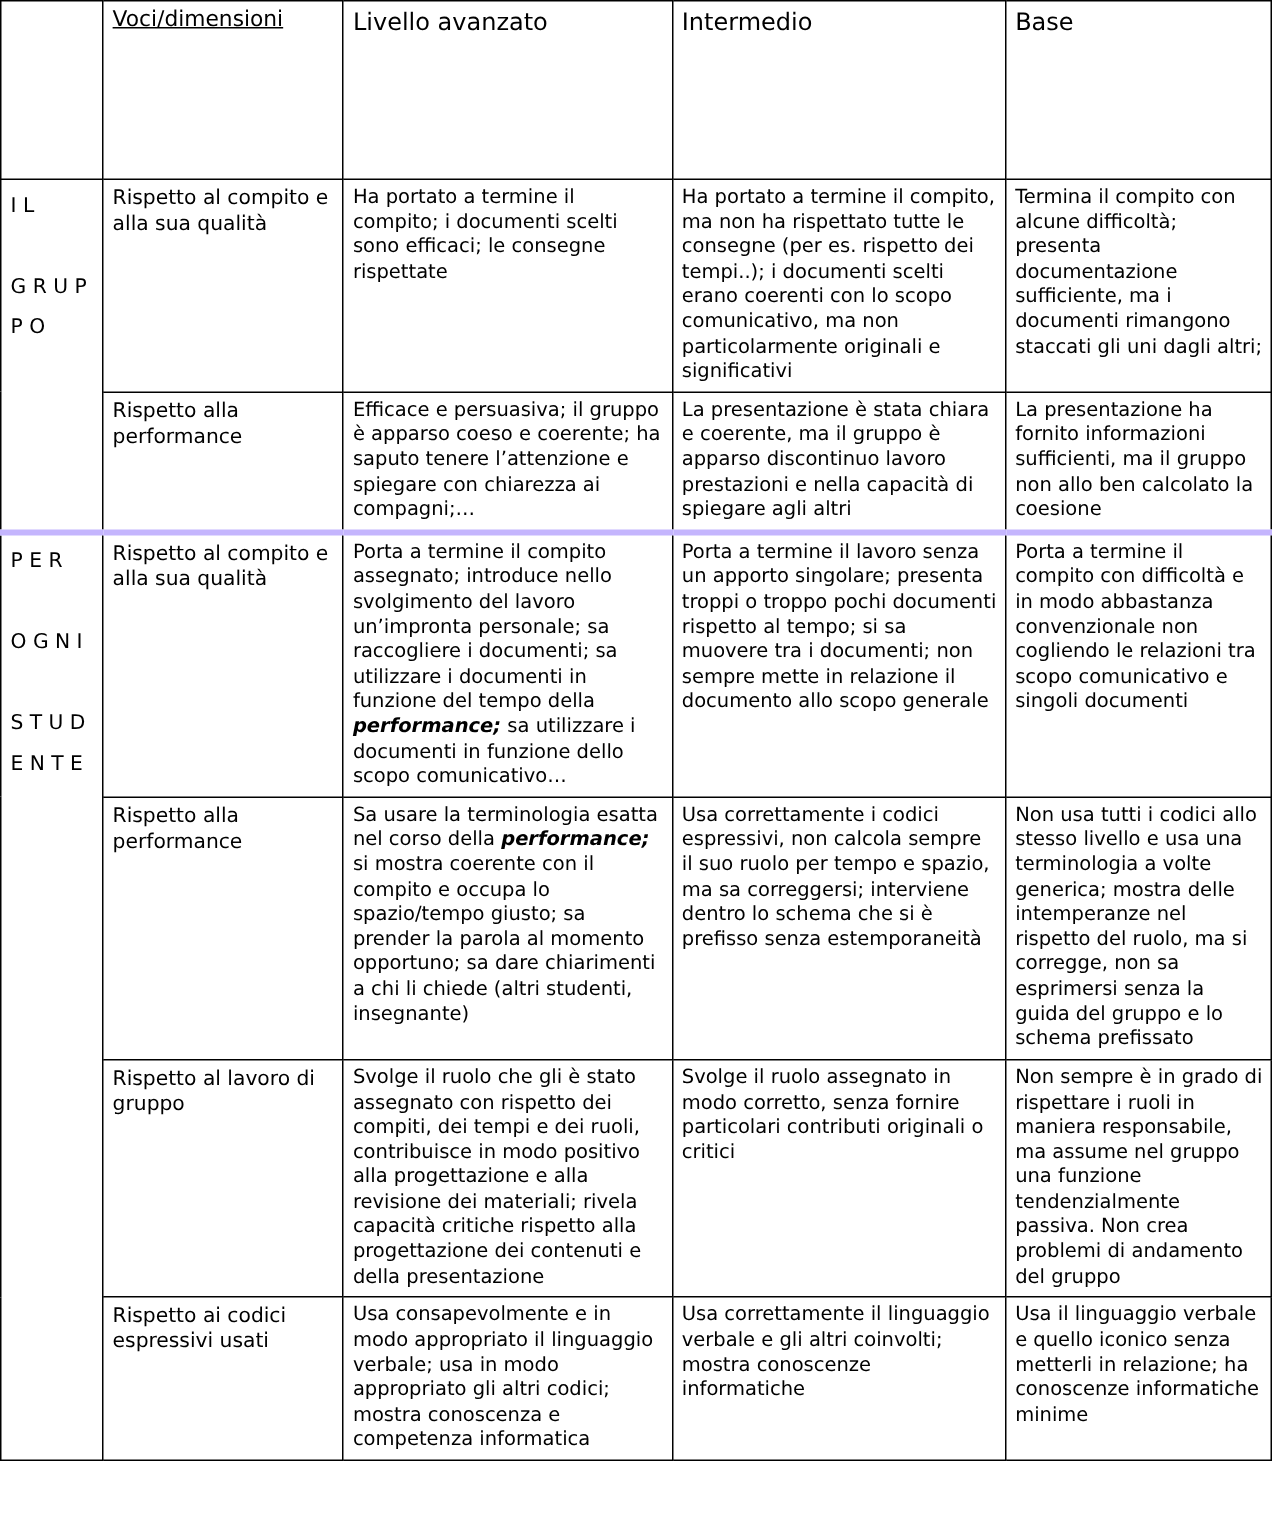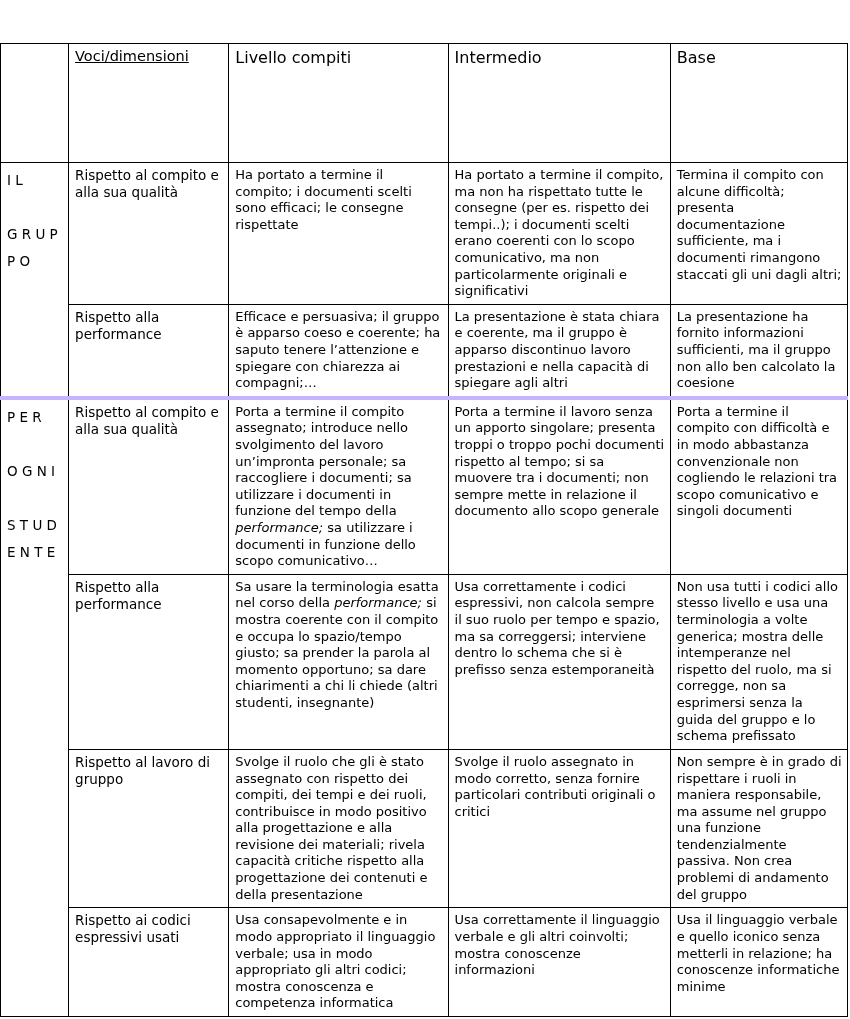--- a/index.html
+++ b/index.html
@@ -12,21 +12,20 @@
     height: 1019px;
     font-family: "DejaVu Sans", sans-serif;
     color: #000000;
     overflow: hidden;
   }
   .rubric {
     width: 848px;
     height: 974px;
     border-collapse: collapse;
     table-layout: fixed;
-    margin-top: 43px;
   }
   .rubric td, .rubric th {
     border: 1px solid #000000;
     vertical-align: top;
     padding: 4px 5px 4px 6px;
     font-weight: normal;
     text-align: left;
   }
   
   col.c-group { width: 68px; }
@@ -61,21 +60,21 @@
     white-space: pre-line;
   }
   .dim {
     font-size: 13.5px;
     line-height: 17px;
   }
   .cell {
     font-size: 13px;
     line-height: 16.6px;
   }
-  .cell em { font-style: italic; }
+  .cell em { font-style: italic; font-weight: bold; }
 
   
   .section-top > td {
     border-top: 4px solid #c4b5fd;
   }
 </style>
 </head>
 <body>
 
 <table class="rubric">
@@ -84,21 +83,21 @@
     <col class="c-dim">
     <col class="c-lev">
     <col class="c-int">
     <col class="c-base">
   </colgroup>
   <tbody>
 
     <tr class="hdr-row">
       <td class="hdr-blank"></td>
       <td class="hdr-voci">Voci/dimensioni</td>
-      <td class="hdr-level">Livello compiti</td>
+      <td class="hdr-level">Livello avanzato</td>
       <td class="hdr-level">Intermedio</td>
       <td class="hdr-level">Base</td>
     </tr>
 
     <tr>
       <td class="vlabel" rowspan="2">I L
 
 G R U P P O</td>
       <td class="dim">Rispetto al compito e alla sua qualità</td>
       <td class="cell">Ha  portato a termine il compito; i documenti scelti sono efficaci; le consegne rispettate</td>
@@ -131,17 +130,17 @@
     </tr>
     <tr>
       <td class="dim">Rispetto al lavoro di gruppo</td>
       <td class="cell">Svolge il ruolo che gli è stato assegnato con rispetto dei compiti, dei tempi e dei ruoli, contribuisce in modo positivo alla progettazione e alla revisione dei materiali; rivela capacità critiche rispetto alla progettazione dei contenuti e della presentazione</td>
       <td class="cell">Svolge il ruolo assegnato in modo corretto, senza fornire particolari contributi originali o critici</td>
       <td class="cell">Non sempre è in grado di rispettare i ruoli in maniera responsabile, ma assume nel gruppo una funzione tendenzialmente passiva. Non crea problemi di andamento del gruppo</td>
     </tr>
     <tr>
       <td class="dim">Rispetto ai codici espressivi usati</td>
       <td class="cell">Usa consapevolmente e in modo appropriato il linguaggio verbale; usa in modo appropriato gli altri codici; mostra conoscenza e competenza informatica</td>
-      <td class="cell">Usa correttamente il linguaggio verbale e gli altri coinvolti; mostra conoscenze informazioni</td>
+      <td class="cell">Usa correttamente il linguaggio verbale e gli altri coinvolti; mostra conoscenze informatiche</td>
       <td class="cell">Usa il linguaggio verbale e quello iconico senza metterli in relazione; ha conoscenze informatiche minime</td>
     </tr>
   </tbody>
 </table>
 
 </body></html>

